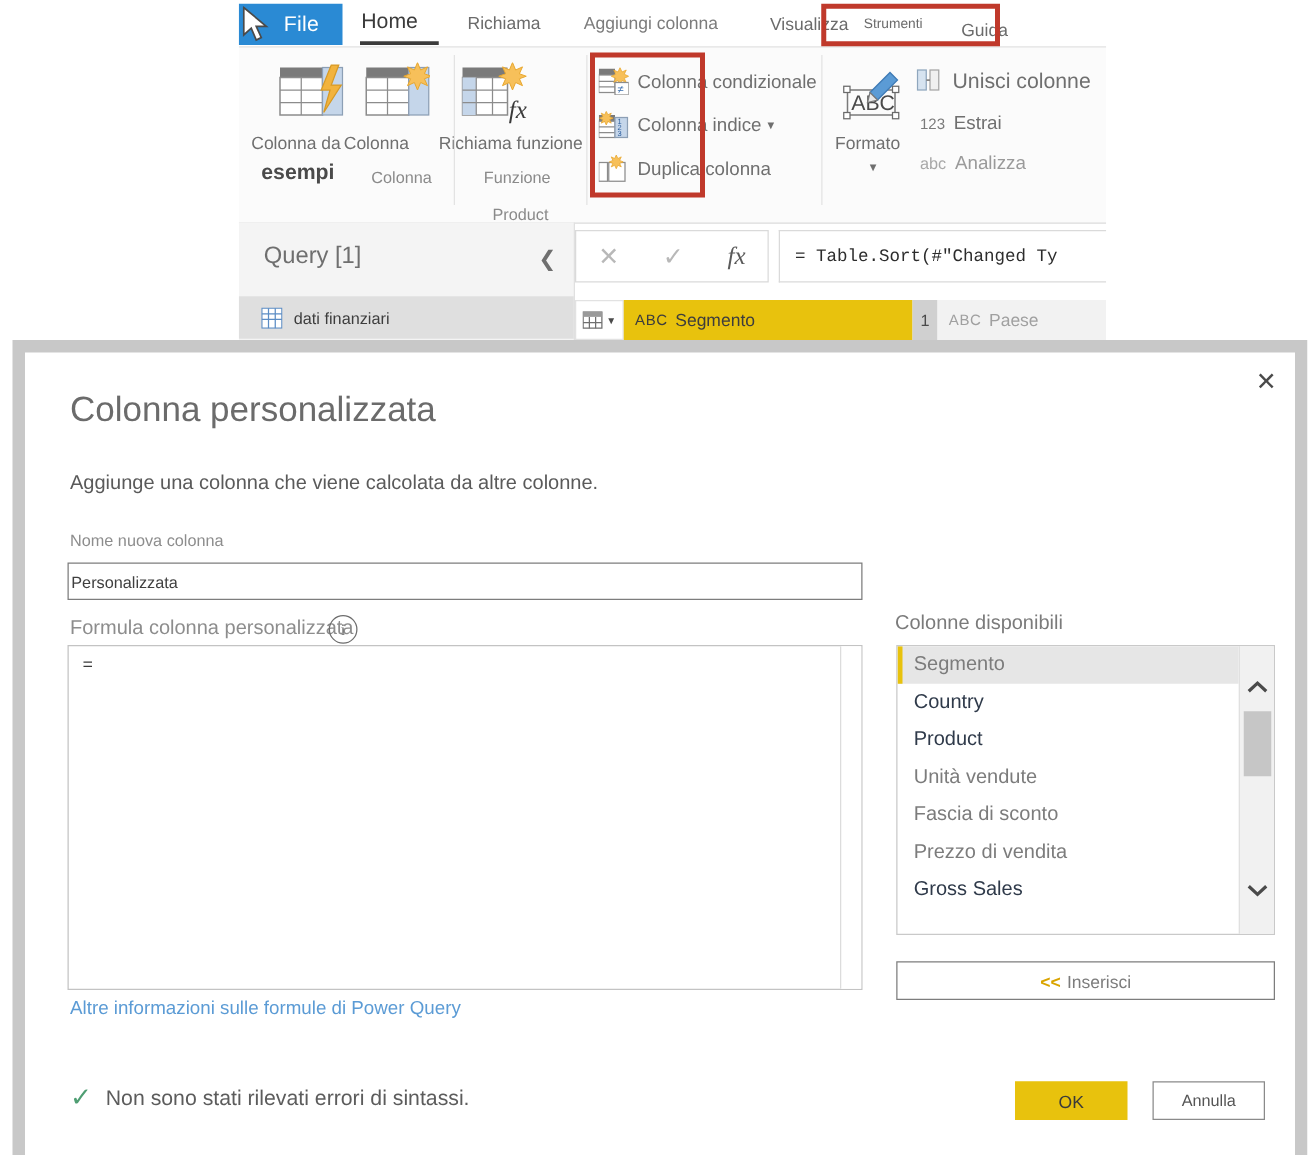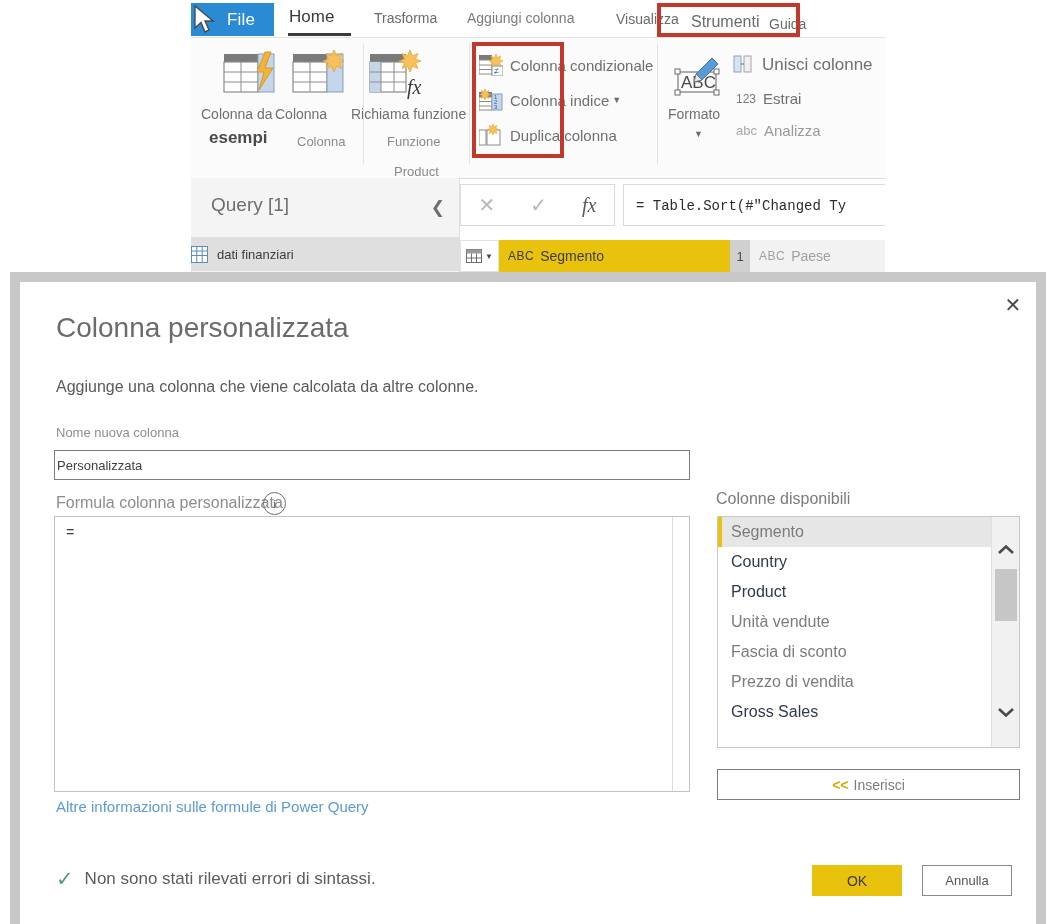--- a/index.html
+++ b/index.html
@@ -36,21 +36,21 @@
     pointer-events: none;
   }
   .tab {
     position: absolute; top: 8px;
     font-size: 15px; color: #6b6b6b; white-space: nowrap;
   }
   .tab.t-home   { left: 98px;  top: 7px; font-size: 17px; color: #3b3b3b; }
   .tab.t-trasf  { left: 183px; top: 10px; font-size: 14px; }
   .tab.t-agg    { left: 276px; top: 10px; font-size: 14px; color:#7c7c7c; }
   .tab.t-vis    { left: 425px; top: 11px; font-size: 14px; }
-  .tab.t-str    { left: 500px; top: 13px; font-size: 16px; }
+  .tab.t-str    { left: 500px; top: 13px; font-size: 11px; }
   .tab.t-guida  { left: 578px; top: 16px; font-size: 14px; }
   .home-underline {
     position: absolute; left: 97px; top: 33px; width: 63px; height: 3px;
     background: #3b3b3b;
   }
   
   .callout {
     position: absolute;
     border: 4px solid #c0392b;
     box-sizing: border-box;
@@ -80,21 +80,21 @@
 
   
   .qpane {
     position: absolute; left: 0; top: 178px; width: 268px; height: 100px;
     background: #f4f4f4; border-right: 1px solid #e0e0e0;
   }
   .qpane-title { position: absolute; left: 20px; top: 16px; font-size: 19px; color: #6f6f6f; }
   .qpane-chev  { position: absolute; right: 14px; top: 19px; font-size: 17px; color: #6f6f6f; }
   .qitem {
     position: absolute; left: 0; top: 59px; width: 268px; height: 34px;
-    background: #dfdfdf; display: flex; align-items: center; gap: 9px; 
+    background: #dfdfdf; display: flex; align-items: center; gap: 9px; padding-left: 18px;
     box-sizing: border-box;
   }
   .qitem .qtxt { font-size: 13px; color: #3d3d3d; }
 
   
   .fbar { position: absolute; left: 269px; top: 184px; width: 425px; height: 44px; }
   .fbar-btns {
     position: absolute; left: 0; top: 0; width: 155px; height: 42px;
     background: #ffffff; border: 1px solid #dadada; box-sizing: border-box;
     display: flex; align-items: center; justify-content: space-around;
@@ -264,21 +264,21 @@
           <polygon points="1,1 1,23 7,17.5 11,27 15,25 11,16 19,16" fill="#ffffff" stroke="#4a4a4a" stroke-width="1.4"></polygon>
         </svg>
       </div>
 
       <div class="tab t-home">
         <span>Home</span>
       </div>
       <div class="home-underline"></div>
 
       <div class="tab t-trasf">
-        <span>Trasforma</span>
+        <span>Richiama</span>
       </div>
       <div class="tab t-agg">
         <span>Aggiungi colonna</span>
       </div>
       <div class="tab t-vis">
         <span>Visualizza</span>
       </div>
       <div class="tab t-str">
         <span>Strumenti</span>
       </div>

